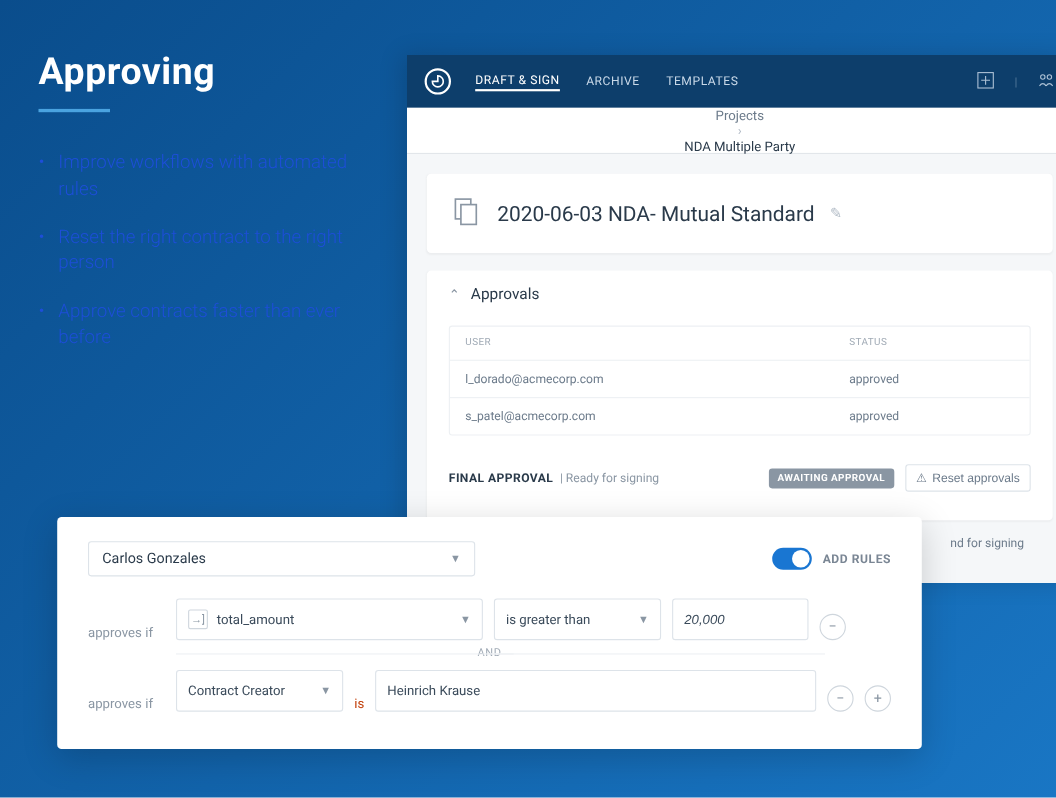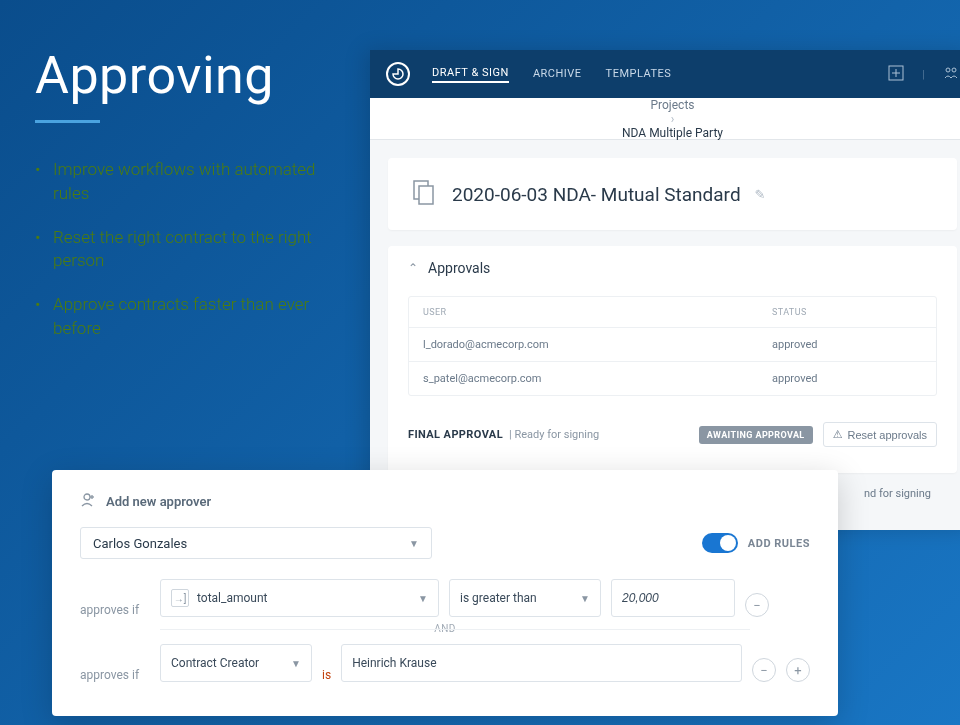--- a/index.html
+++ b/index.html
@@ -1,22 +1,22 @@
 <!DOCTYPE html>
 <html><head>
 <meta charset="utf-8">
 <style>
 * { box-sizing: border-box; margin: 0; padding: 0; }
 body { font-family: -apple-system, BlinkMacSystemFont, 'Segoe UI', Roboto, sans-serif; width: 960px; height: 725px; overflow: hidden; background: linear-gradient(135deg, #0a4d8c 0%, #1976c4 100%); position: relative; }
 
 .promo-panel { position: absolute; left: 0; top: 0; width: 355px; padding: 45px 35px; color: #fff; }
-.promo-title { font-size: 52px; font-weight: 400; letter-spacing: 0.5px; }
+.promo-title { font-size: 34px; font-weight: 700; letter-spacing: 0.5px; }
 .title-underline { width: 65px; height: 3px; background: #4aa3e0; margin-top: 14px; margin-bottom: 35px; }
 .bullets { list-style: none; }
-.bullets li { font-size: 17px; line-height: 1.4; margin-bottom: 20px; position: relative; padding-left: 18px; color: #4d7c0f; font-weight: 300; }
+.bullets li { font-size: 17px; line-height: 1.4; margin-bottom: 20px; position: relative; padding-left: 18px; color: #1d4ed8; font-weight: 300; }
 .bullets li::before { content: "•"; position: absolute; left: 0; top: 0; }
 
 .app-frame { position: absolute; left: 370px; top: 50px; width: 605px; height: 480px; background: #f5f7f9; box-shadow: -5px 0 20px rgba(0,0,0,0.15); overflow: hidden; }
 
 .top-nav { height: 48px; background: #0d3e6b; display: flex; align-items: center; padding: 0 16px; color: #c8d8e8; font-size: 11px; }
 .logo-mark { width: 24px; height: 24px; border: 2px solid #fff; border-radius: 50%; display: flex; align-items: center; justify-content: center; margin-right: 22px; color: #fff; font-weight: bold; }
 .nav-tab { margin-right: 24px; letter-spacing: 0.5px; cursor: pointer; padding-bottom: 2px; }
 .nav-tab.active { color: #fff; border-bottom: 2px solid #fff; }
 .nav-spacer { flex: 1; }
 .nav-icon { margin-left: 18px; cursor: pointer; opacity: 0.85; }
@@ -201,31 +201,20 @@
         </span>
         <span>Agreement documentation</span>
         <span class="ver-badge">V1</span>
       </div>
     </div>
 
   </div>
 </div>
 
 <div class="modal">
-  <div class="modal-head">
-    <span>
-      <svg width="16" height="16" viewBox="0 0 16 16">
-          <circle cx="7" cy="5" r="3" fill="none" stroke="#8a96a3" stroke-width="1.3"></circle>
-          <path d="M2 14 Q7 9 12 14" fill="none" stroke="#8a96a3" stroke-width="1.3"></path>
-          <line x1="12" y1="3" x2="12" y2="7" stroke="#8a96a3" stroke-width="1.3"></line>
-          <line x1="10" y1="5" x2="14" y2="5" stroke="#8a96a3" stroke-width="1.3"></line>
-        </svg>
-    </span>
-    <span>Add new approver</span>
-  </div>
 
   <div class="row1">
     <div class="select">
       <span>Carlos Gonzales</span>
       <span class="caret">▼</span>
     </div>
     <div class="spacer"></div>
     <div class="toggle-wrap">
       <div class="toggle"></div>
       <span class="toggle-label">ADD RULES</span>

